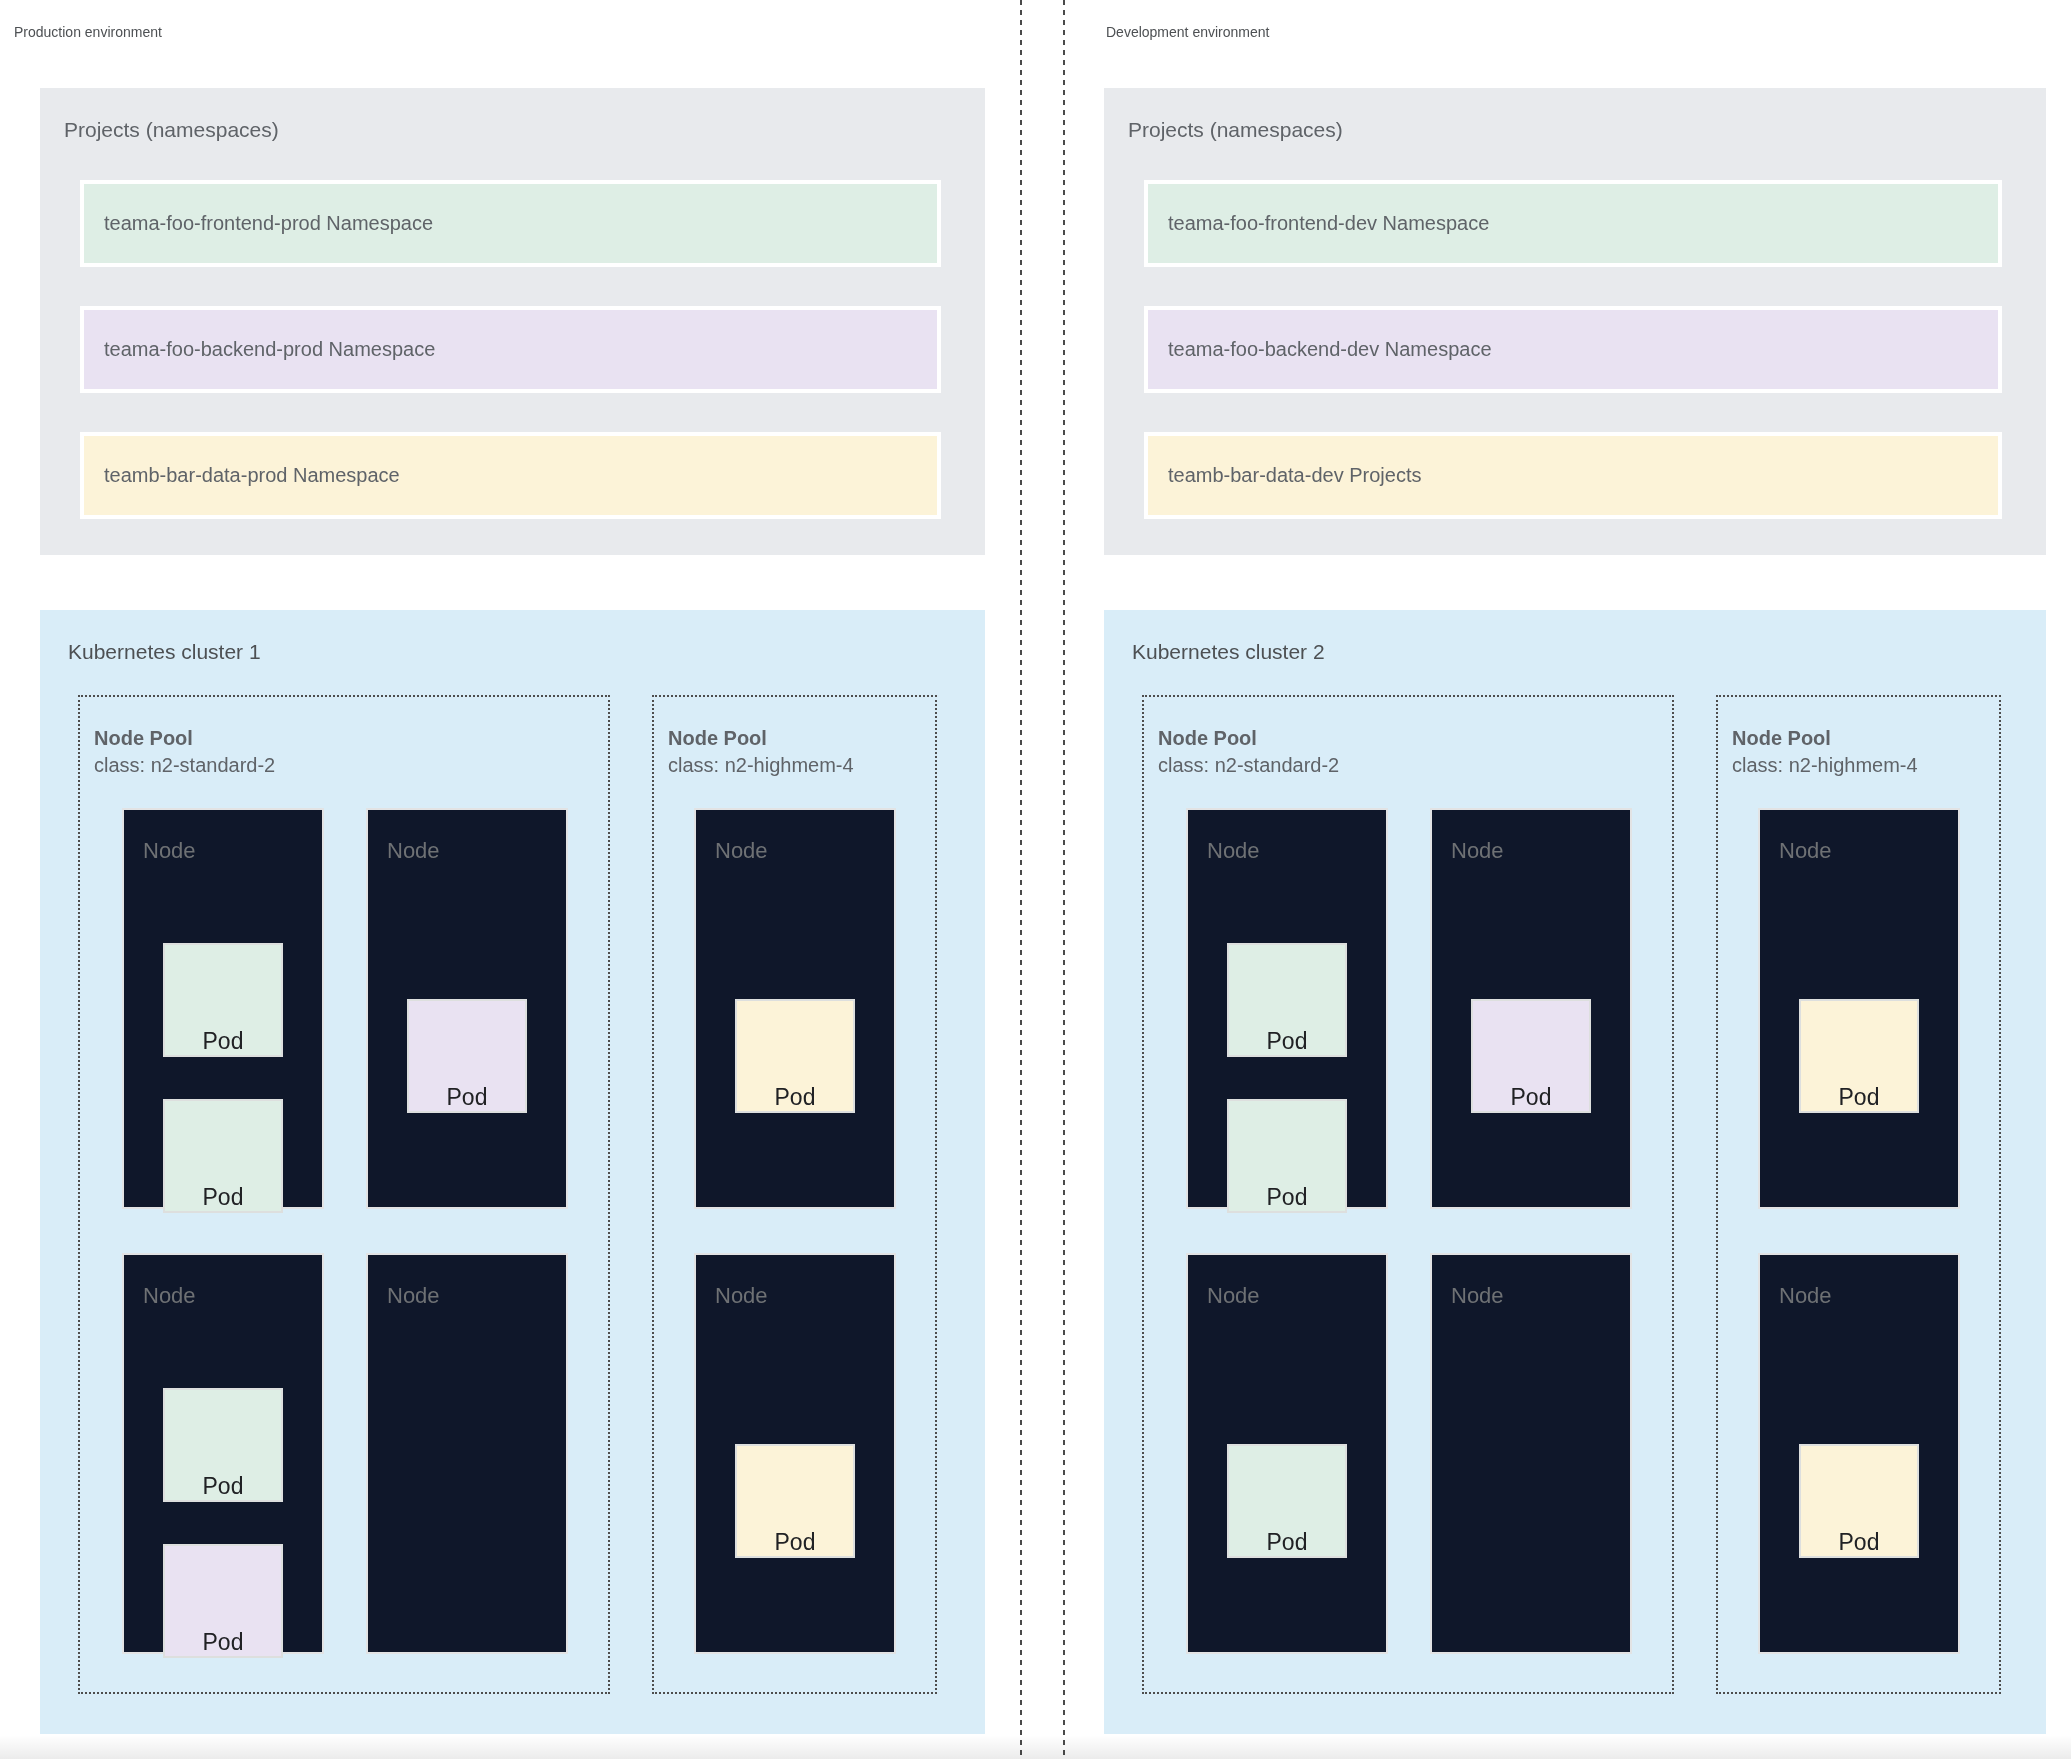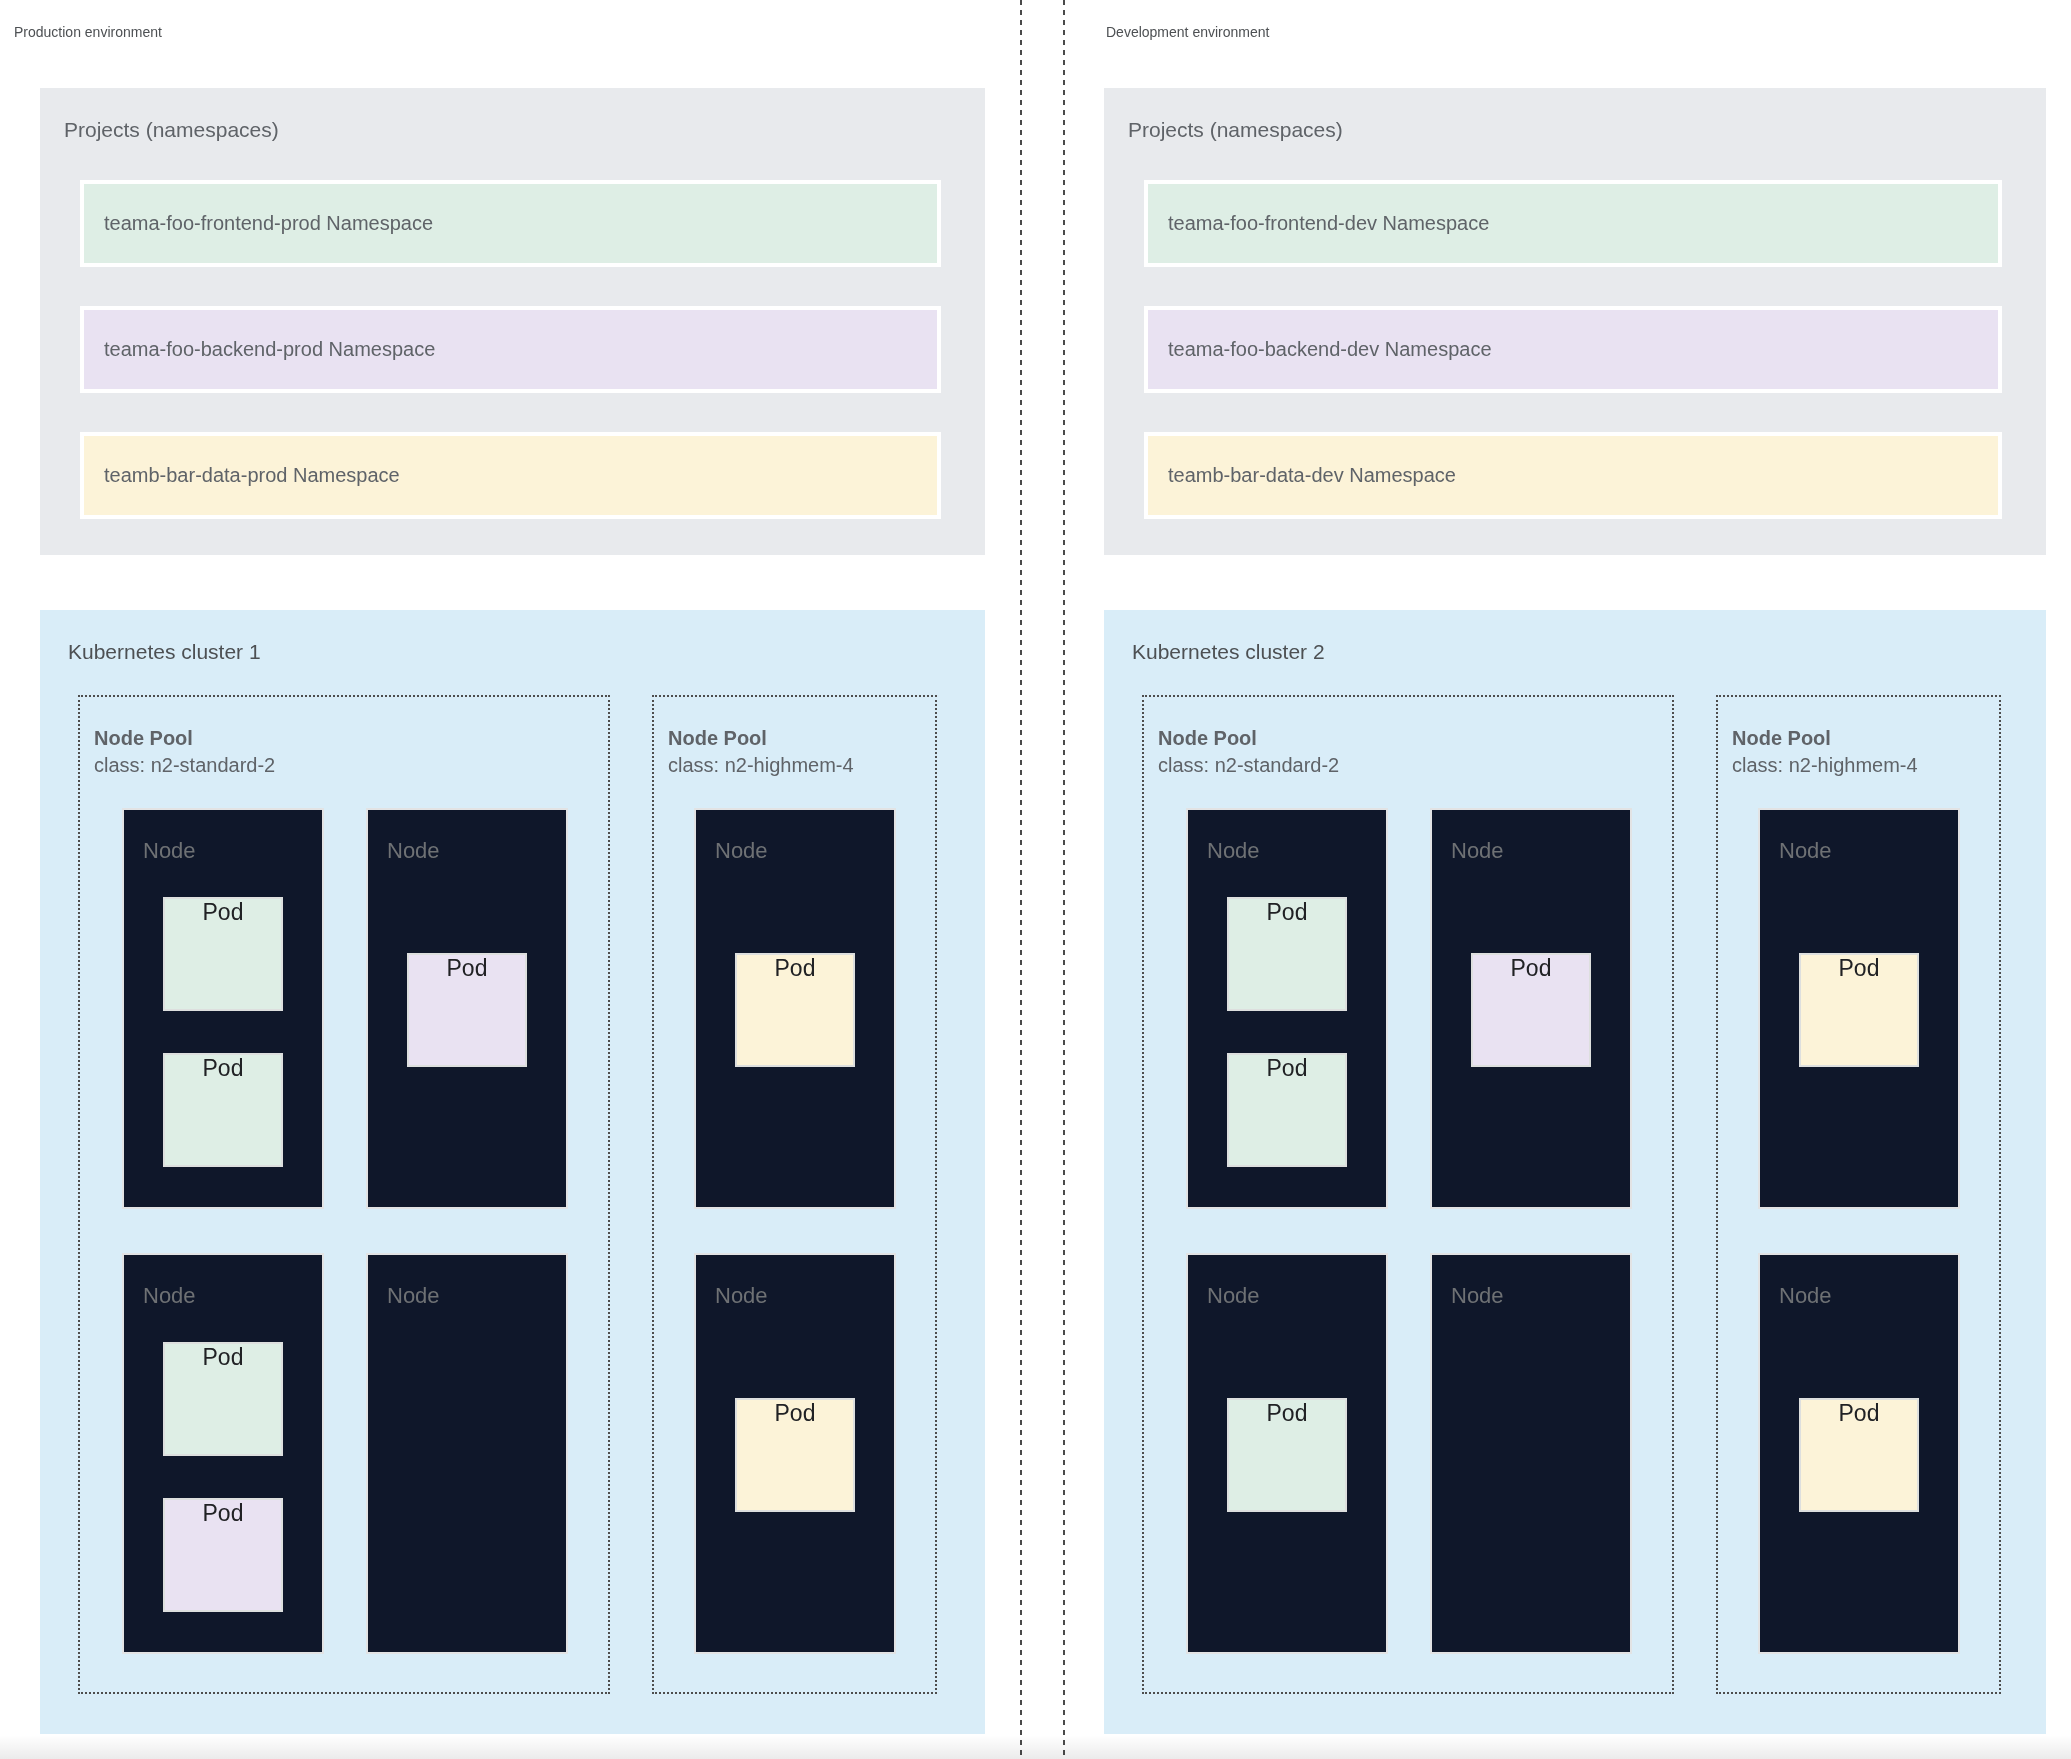--- a/index.html
+++ b/index.html
@@ -79,21 +79,21 @@
   .pool-narrow .node:nth-child(1) { left:40px; top:111px; }
   .pool-narrow .node:nth-child(2) { left:40px; top:556px; }
   .node-label {
     position:absolute; left:19px; top:28px;
     font-size:22px; color:#6e7174;
   }
   .pods { position:absolute; inset:0; }
   .pod {
     position:absolute; left:39px; width:120px; height:114px;
     border:2px solid #dddfde; box-sizing:border-box;
-    display:flex; align-items:flex-start; justify-content:center;
+    display:flex; align-items:flex-end; justify-content:center;margin-top:46px;
   }
   .pod-label { font-size:23px; color:#202124; }
 
   
   .bottom-fade {
     position:absolute; left:0; right:0; bottom:0; height:24px;
     background:linear-gradient(to bottom, rgba(0,0,0,0), rgba(0,0,0,0.08));
   }
 </style>
 </head>
@@ -196,21 +196,21 @@
     <div class="projects-box" style="background: rgb(232, 234, 237);">
       <div class="box-label">Projects (namespaces)</div>
       <div class="ns-list">
             <div class="ns-bar" style="background: rgb(222, 238, 229);">
     <span class="ns-label">teama-foo-frontend-dev Namespace</span>
   </div>
             <div class="ns-bar" style="background: rgb(233, 226, 242);">
     <span class="ns-label">teama-foo-backend-dev Namespace</span>
   </div>
             <div class="ns-bar" style="background: rgb(252, 243, 216);">
-    <span class="ns-label">teamb-bar-data-dev Namespace</span>
+    <span class="ns-label">teamb-bar-data-dev Projects</span>
   </div>
           </div>
     </div>
     <div class="cluster-box" style="background: rgb(217, 237, 248);">
       <div class="cluster-title">Kubernetes cluster 2</div>
       <div class="pools">
             <div class="node-pool pool-wide">
     <div class="pool-label">
       <div class="pool-label-title">Node Pool</div>
       <div class="pool-label-class">class: n2-standard-2</div>

